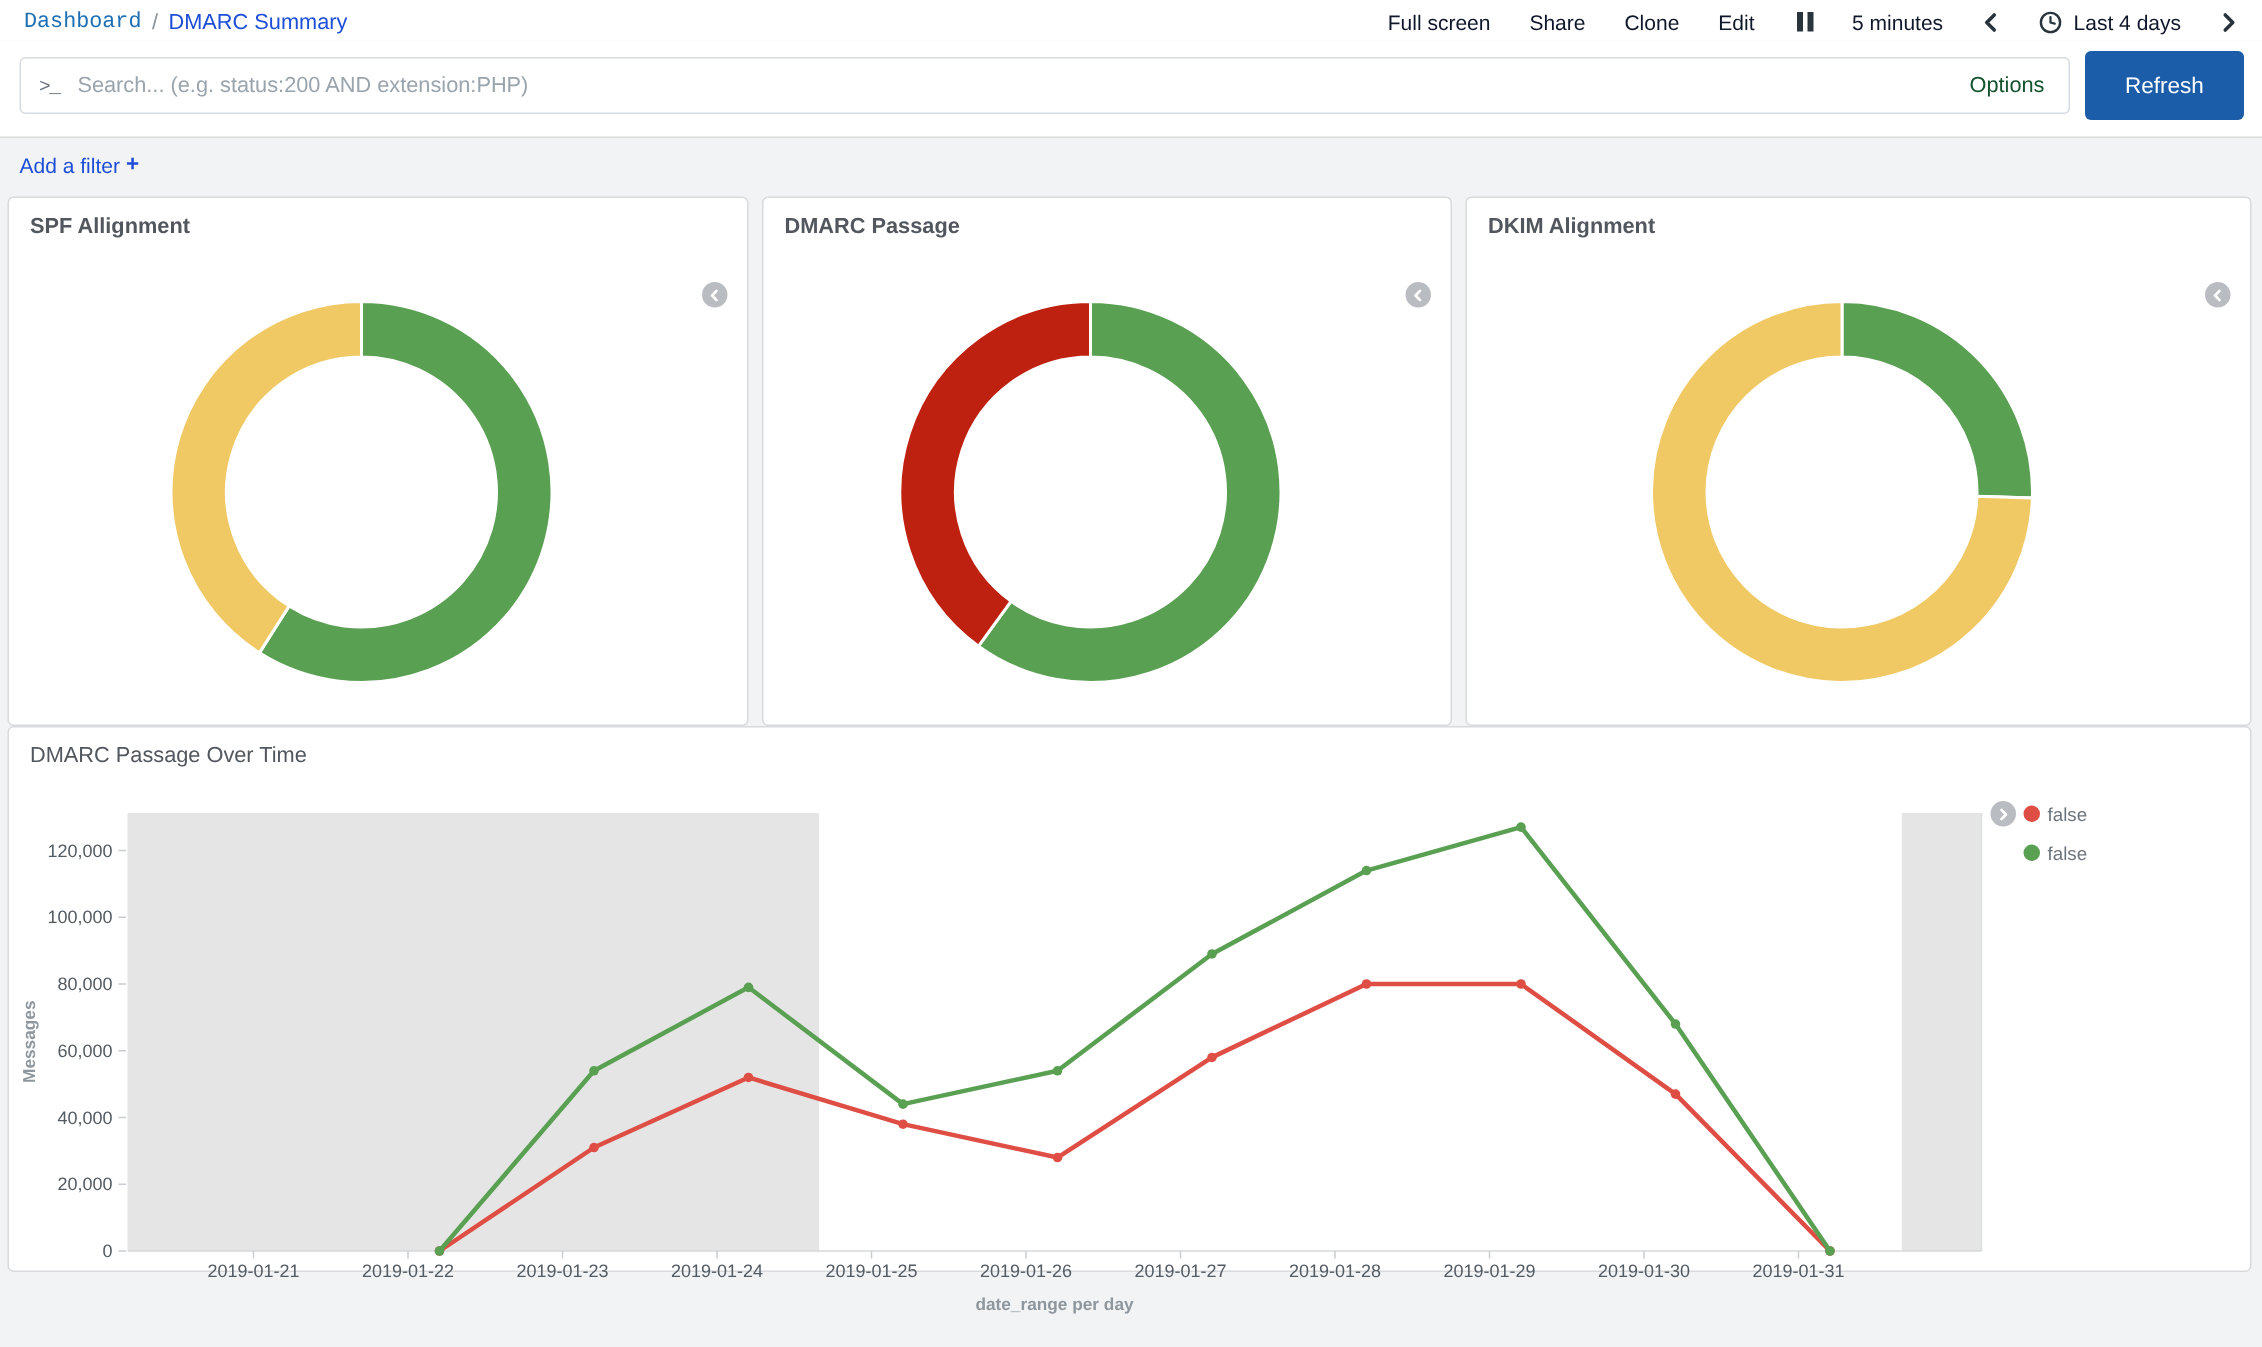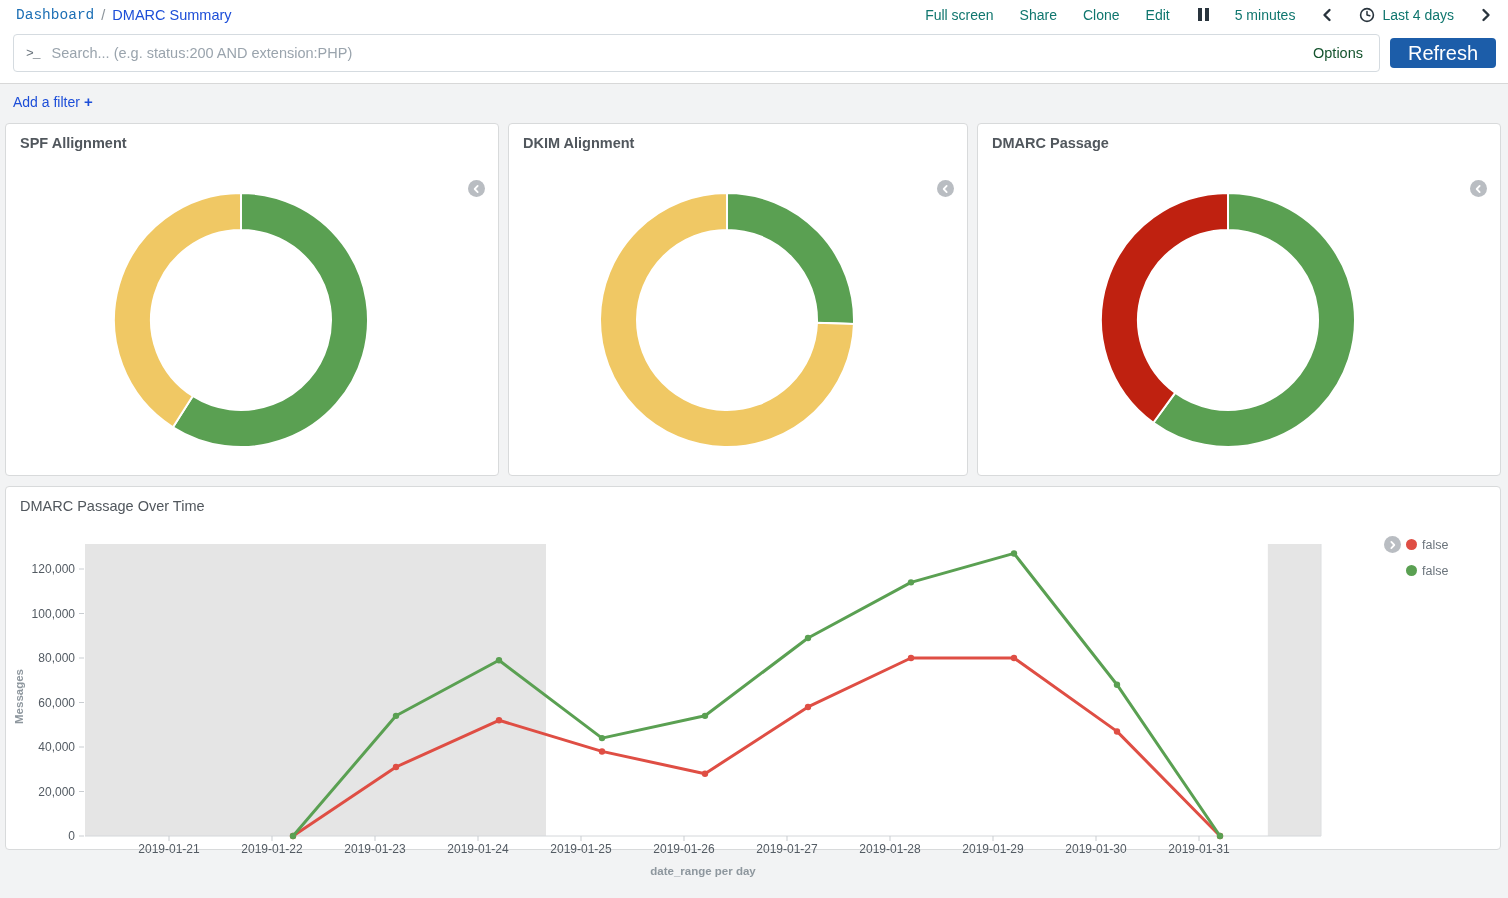--- a/index.html
+++ b/index.html
@@ -12,21 +12,21 @@
   }
   
   .topnav {
     display: flex; justify-content: space-between; align-items: center;
     background: #fff; padding: 3px 16px 1px 16px; height: 27px;
   }
   .breadcrumb { display: flex; align-items: center; gap: 7px; font-size: 14.5px; }
   .breadcrumb a { color: #1c6fb5; text-decoration: none; cursor: pointer; font-family: Liberation Mono, monospace; }
   .breadcrumb .sep { color: #8a9299; }
   .breadcrumb .current { color: #1d4ed8; }
-  .top-menu { display: flex; align-items: center; gap: 26px; color: #0f766e; }
+  .top-menu { display: flex; align-items: center; gap: 26px; color: #0f172a; }
   .top-menu .menu-item { cursor: pointer; font-size: 14px; }
   .pause-icon { display: inline-flex; gap: 3px; cursor: pointer; margin-left: 2px; }
   .pause-icon i { display: block; width: 4px; height: 13px; background: #29343d; }
   .nav-chev { display: inline-flex; align-items: center; cursor: pointer; }
   .time-group { display: flex; align-items: center; gap: 7px; cursor: pointer; }
   
   .search-row {
     display: flex; align-items: center; gap: 10px;
     background: #fff; padding: 7px 12px 11px 13px;
     border-bottom: 1px solid #d8d8d8;
@@ -40,22 +40,22 @@
     font-family: "Liberation Mono", "DejaVu Sans Mono", monospace;
     color: #69737c; font-size: 13px; letter-spacing: -1px; margin-right: 12px; user-select: none;
   }
   .search-box input {
     flex: 1; border: none; outline: none; font-size: 14.5px;
     font-family: "Liberation Sans", "DejaVu Sans", sans-serif; color: #2f3338;
   }
   .search-box input::placeholder { color: #9aa4ad; }
   .options-link { color: #14532d; cursor: pointer; font-size: 14.5px; }
   .refresh-btn {
-    width: 106px; height: 30px; border: none; border-radius: 4px;
-    background: #1c5da9; color: #fff; font-size: 20px; cursor: pointer;
+    width: 106px; height: 46px; border: none; border-radius: 4px;
+    background: #1c5da9; color: #fff; font-size: 15px; cursor: pointer;
     font-family: "Liberation Sans", "DejaVu Sans", sans-serif;
   }
   
   .filter-row { padding: 9px 13px 10px 13px; }
   .add-filter { color: #1d4ed8; cursor: pointer; font-size: 14px; display: inline-flex; align-items: center; gap: 4px; }
   .add-filter .plus { font-weight: 700; font-size: 15px; }
   
   .dashboard { padding: 3px 7px 0 5px; }
   .row1 { display: grid; grid-template-columns: 494px 460px 524px; gap: 9px; font-weight: bold; }
   .panel {
@@ -71,25 +71,25 @@
     position: absolute; right: 13px; top: 56px;
     width: 17px; height: 17px; border-radius: 50%;
     background: #b9bdc2; display: flex; align-items: center; justify-content: center;
     cursor: pointer;
   }
   .donut-wrap {
     position: absolute; top: 57px; left: 0; right: 22px;
     display: flex; justify-content: center;
   }
   
-  .panel-big { margin-top: 10px; height: 364px; }
+  .panel-big { height: 364px; }
   .panel-big svg.chart { position: absolute; left: 0; top: 0; }
   .tick-label { font-size: 12px; fill: #535b63; font-family: "Liberation Sans", "DejaVu Sans", sans-serif; }
   .axis-title { font-size: 11.5px; font-weight: 700; fill: #8e979e; font-family: "Liberation Sans", "DejaVu Sans", sans-serif; }
-  .legend { position: absolute; left: 1378px; top: 49px; display: flex; flex-direction: column; gap: 9px; }
+  .legend { position: absolute; left: 1321px; top: 49px; display: flex; flex-direction: column; gap: 9px; }
   .legend-row { display: flex; align-items: center; gap: 5px; font-size: 12.5px; color: #6b747c; }
   .legend-row .toggle {
     width: 17px; height: 17px; border-radius: 50%; background: #b9bdc2;
     display: flex; align-items: center; justify-content: center; cursor: pointer;
   }
   .legend-row .spacer { width: 17px; height: 17px; }
   .legend-row .dot { width: 11px; height: 11px; border-radius: 50%; display: inline-block; }
   .legend-row .lbl { cursor: pointer; }
 </style>
 </head>
@@ -159,45 +159,45 @@
       </div>
       <div class="donut-wrap">
         <svg width="278" height="278">
             <path d="M 139.00 12.00 A 127 127 0 1 1 70.95 246.23 L 90.78 214.99 A 90 90 0 1 0 139.00 49.00 Z" fill="#5AA052" stroke="#fff" stroke-width="2" stroke-linejoin="round"></path>
             <path d="M 70.95 246.23 A 127 127 0 0 1 139.00 12.00 L 139.00 49.00 A 90 90 0 0 0 90.78 214.99 Z" fill="#F0C864" stroke="#fff" stroke-width="2" stroke-linejoin="round"></path>
           </svg>
       </div>
     </div>
 
     <div class="panel">
+      <div class="panel-title">DMARC Passage</div>
+      <div class="collapse-btn">
+        <svg width="9" height="10" viewBox="0 0 10 10">
+            <path d="M6.3 1.6 L3 5 L6.3 8.4" stroke="#fff" stroke-width="2" fill="none" stroke-linecap="round" stroke-linejoin="round"></path>
+          </svg>
+      </div>
+      <div class="donut-wrap">
+        <svg width="278" height="278">
+            <path d="M 139.00 12.00 A 127 127 0 1 1 64.35 241.75 L 86.10 211.81 A 90 90 0 1 0 139.00 49.00 Z" fill="#5AA052" stroke="#fff" stroke-width="2" stroke-linejoin="round"></path>
+            <path d="M 64.35 241.75 A 127 127 0 0 1 139.00 12.00 L 139.00 49.00 A 90 90 0 0 0 86.10 211.81 Z" fill="#BF2110" stroke="#fff" stroke-width="2" stroke-linejoin="round"></path>
+          </svg>
+      </div>
+    </div>
+
+    <div class="panel">
       <div class="panel-title">DKIM Alignment</div>
       <div class="collapse-btn">
         <svg width="9" height="10" viewBox="0 0 10 10">
             <path d="M6.3 1.6 L3 5 L6.3 8.4" stroke="#fff" stroke-width="2" fill="none" stroke-linecap="round" stroke-linejoin="round"></path>
           </svg>
       </div>
       <div class="donut-wrap">
         <svg width="278" height="278">
             <path d="M 139.00 12.00 A 127 127 0 0 1 265.94 142.99 L 228.96 141.83 A 90 90 0 0 0 139.00 49.00 Z" fill="#5AA052" stroke="#fff" stroke-width="2" stroke-linejoin="round"></path>
             <path d="M 265.94 142.99 A 127 127 0 1 1 139.00 12.00 L 139.00 49.00 A 90 90 0 1 0 228.96 141.83 Z" fill="#F0C864" stroke="#fff" stroke-width="2" stroke-linejoin="round"></path>
-          </svg>
-      </div>
-    </div>
-
-    <div class="panel">
-      <div class="panel-title">DMARC Passage</div>
-      <div class="collapse-btn">
-        <svg width="9" height="10" viewBox="0 0 10 10">
-            <path d="M6.3 1.6 L3 5 L6.3 8.4" stroke="#fff" stroke-width="2" fill="none" stroke-linecap="round" stroke-linejoin="round"></path>
-          </svg>
-      </div>
-      <div class="donut-wrap">
-        <svg width="278" height="278">
-            <path d="M 139.00 12.00 A 127 127 0 1 1 64.35 241.75 L 86.10 211.81 A 90 90 0 1 0 139.00 49.00 Z" fill="#5AA052" stroke="#fff" stroke-width="2" stroke-linejoin="round"></path>
-            <path d="M 64.35 241.75 A 127 127 0 0 1 139.00 12.00 L 139.00 49.00 A 90 90 0 0 0 86.10 211.81 Z" fill="#BF2110" stroke="#fff" stroke-width="2" stroke-linejoin="round"></path>
           </svg>
       </div>
     </div>
   </div>
 
   <div class="panel panel-big">
     <div class="panel-title">DMARC Passage Over Time</div>
     <svg class="chart" id="line-chart" width="1494" height="405">
         <rect x="79" y="57" width="461.028" height="292" fill="#e5e5e5"></rect>
         <rect x="1261.8519999999999" y="57" width="53.148000000000046" height="292" fill="#e5e5e5"></rect>

